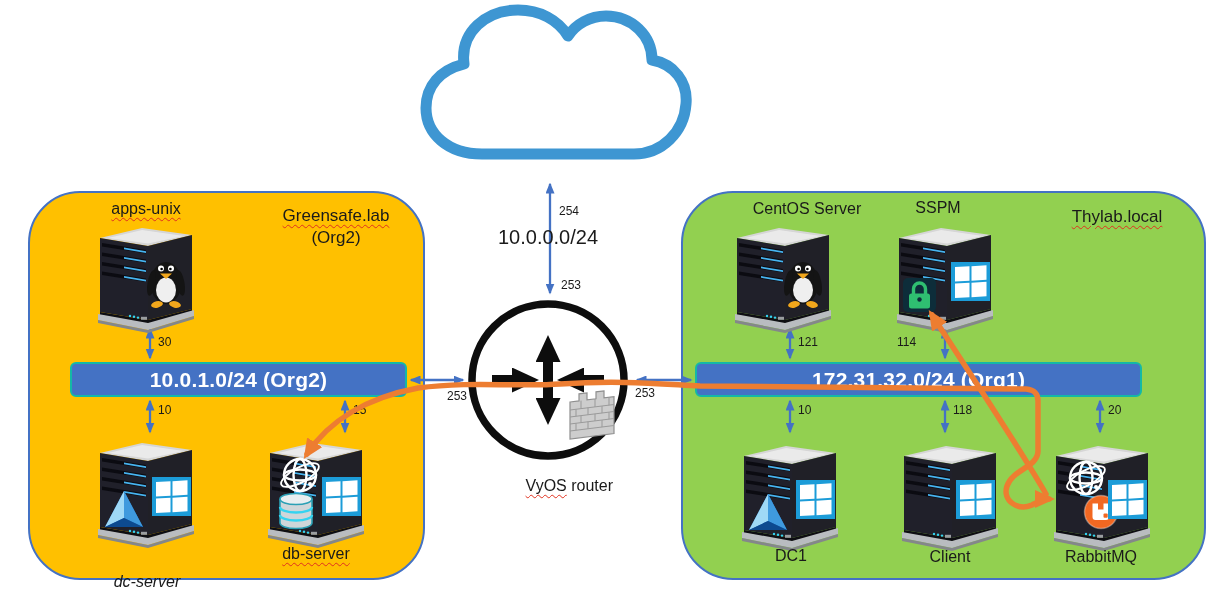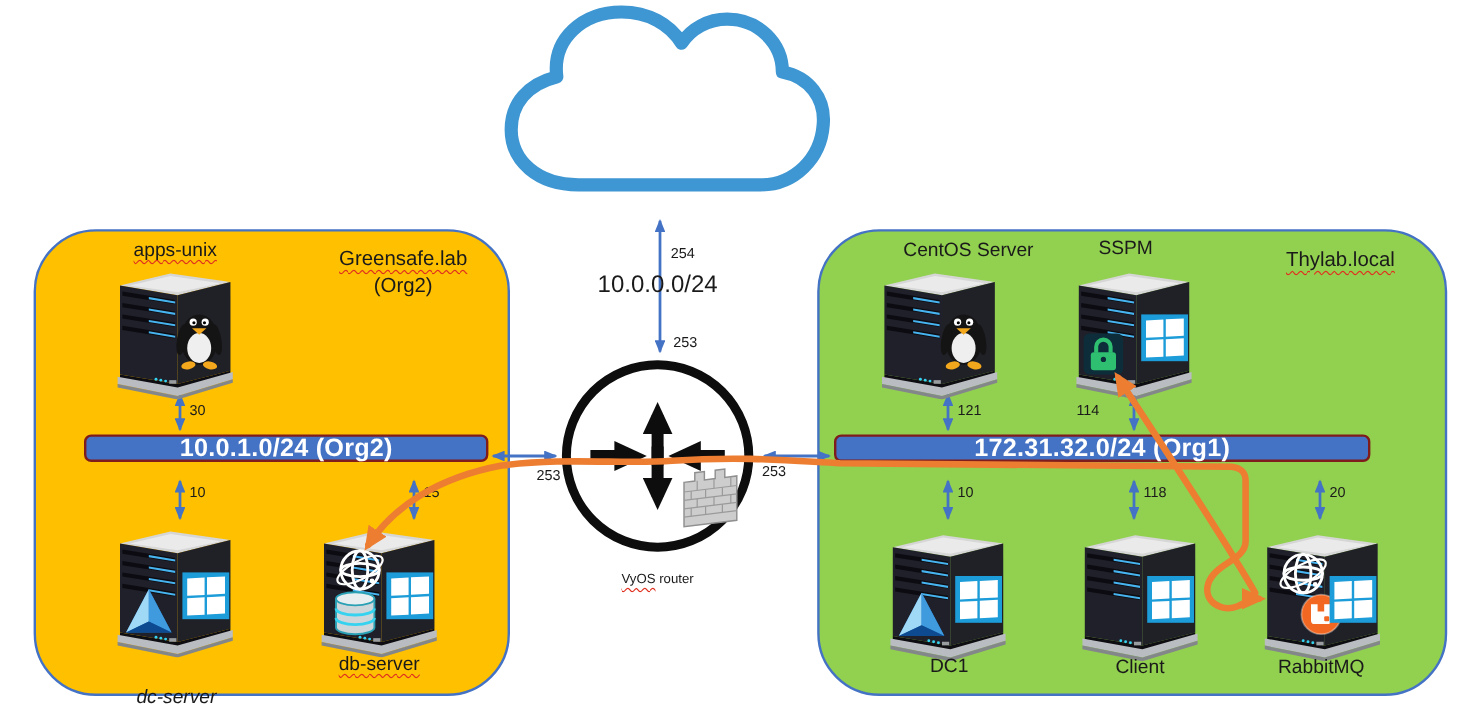--- a/index.html
+++ b/index.html
@@ -7,32 +7,32 @@
   #canvas {
     position:relative; width:1225px; height:602px; overflow:hidden;
     font-family:"Liberation Sans", sans-serif; color:#1a1a1a; background:#fff;
   }
   .zone {
     position:absolute; border:2.5px solid #4472C4; border-radius:52px; z-index:1;
   }
   .zone-org2 { left:28px; top:191px; width:397px; height:389px; background:#FFC000; }
   .zone-org1 { left:681px; top:191px; width:525px; height:389px; background:#92D050; }
   .bar {
-    position:absolute; height:23px; background:#4472C4; border:2px solid #7f1d1d;
+    position:absolute; height:35px; background:#4472C4; border:2px solid #14b8a6;
     border-radius:6px; z-index:6; display:flex; align-items:center; justify-content:center;
     color:#fff; font-size:21px; font-weight:700; letter-spacing:0.2px;
   }
   .bar-org2 { left:70px; top:362px; width:337px; }
   .bar-org1 { left:695px; top:362px; width:447px; }
   .lbl { position:absolute; z-index:7; text-align:center; white-space:nowrap; }
   .srv-name { font-size:16px; width:130px; }
   .zone-title { font-size:17px; width:150px; }
   .num { font-size:12px; z-index:7; text-align:left; width:40px; }
   .wan-text { font-size:20px; width:170px; line-height:26px; z-index:7; }
-  .router-lbl { font-size:11px; width:130px; z-index:7; }
+  .router-lbl { font-size:16px; width:130px; z-index:7;text-align:right; }
   .sq { text-decoration-line:underline; text-decoration-style:wavy; text-decoration-color:#e0311f; text-decoration-thickness:1px; text-underline-offset:3px; }
   .tower { position:absolute; width:100px; height:112px; z-index:5; }
   .tower svg { width:100%; height:100%; display:block; }
   svg.layer { position:absolute; left:0; top:0; z-index:4; pointer-events:none; }
   svg.toplayer { z-index:9; }
 </style>
 </head>
 <body>
 
 <div id="canvas">

